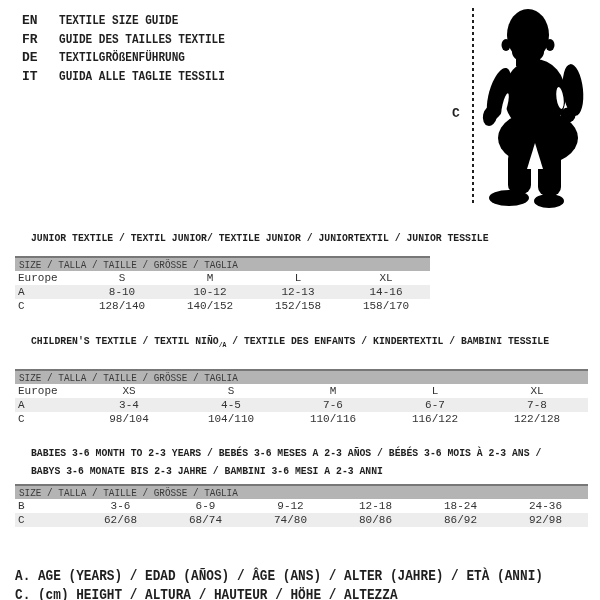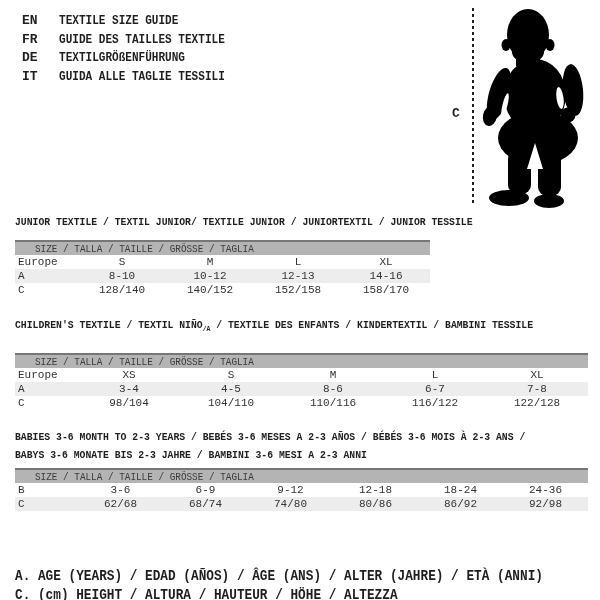--- a/index.html
+++ b/index.html
@@ -29,28 +29,28 @@
     position:absolute;left:472px;top:8px;width:2px;height:198px;
     background:repeating-linear-gradient(to bottom, var(--ink) 0 3px, transparent 3px 6px);
   }
   .c-label{position:absolute;left:452px;top:106px;font-size:13px;font-weight:bold;}
 
   
   .tbl{position:absolute;left:15px;}
   .tbl-1{top:215px;width:415px;}
   .tbl-2{top:318px;width:573px;}
   .tbl-3{top:428px;width:573px;}
-  .ttl{margin:0;font-size:11.5px;font-weight:bold;line-height:14px;white-space:nowrap;}
+  .ttl{margin:16px;font-size:11.5px;font-weight:bold;line-height:14px;white-space:nowrap;}
   .tbl-1 .ttl{margin-bottom:11px;}
   .tbl-2 .ttl{margin-bottom:17px;}
   .tbl-3 .ttl{margin-bottom:4px;line-height:18px;}
   .ttl sub{font-size:7.5px;}
   .bar{
     box-sizing:border-box;height:15px;border-top:2px solid var(--bar-border);
-    background:var(--bar-bg);padding-left:20px;font-size:11px;color:#3a3a3a;
+    background:var(--bar-bg);padding-left:4px;font-size:11px;color:#3a3a3a;
     display:flex;align-items:center;overflow:hidden;
   }
   .row{display:flex;height:14px;align-items:center;font-size:11px;color:var(--cell-ink);}
   .row.shaded{background:var(--row-shaded);}
   .lab{flex:0 0 60px;padding-left:3px;}
   .cell{flex:1 1 0;text-align:center;}
 
   
   .legend{position:absolute;left:15px;top:568px;font-size:15px;font-weight:bold;line-height:18.5px;}
 </style>
@@ -147,21 +147,21 @@
           <span class="cell">XS</span>
           <span class="cell">S</span>
           <span class="cell">M</span>
           <span class="cell">L</span>
           <span class="cell">XL</span>
         </div>
         <div class="row shaded">
           <span class="lab">A</span>
           <span class="cell">3-4</span>
           <span class="cell">4-5</span>
-          <span class="cell">8-6</span>
+          <span class="cell">7-6</span>
           <span class="cell">6-7</span>
           <span class="cell">7-8</span>
         </div>
         <div class="row">
           <span class="lab">C</span>
           <span class="cell">98/104</span>
           <span class="cell">104/110</span>
           <span class="cell">110/116</span>
           <span class="cell">116/122</span>
           <span class="cell">122/128</span>

